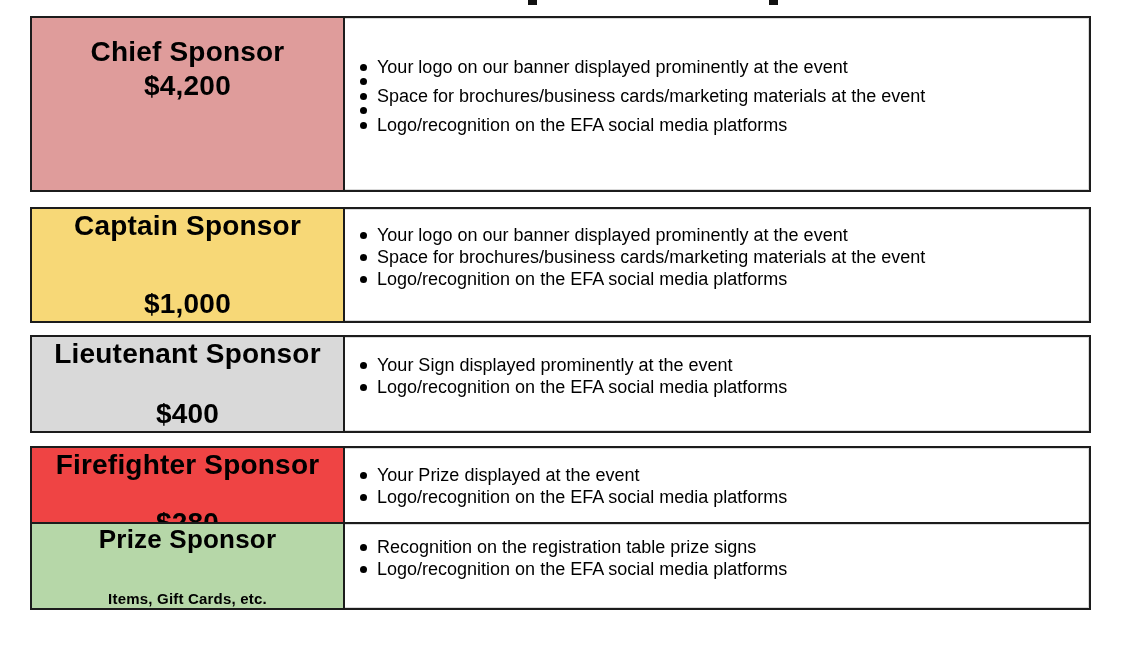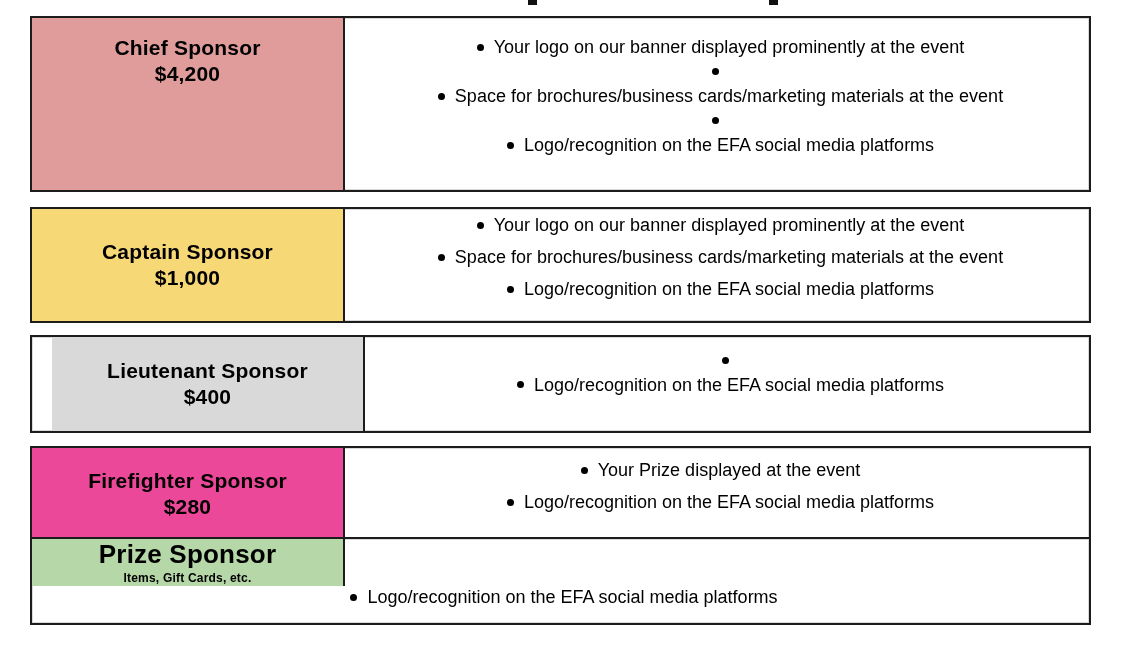--- a/index.html
+++ b/index.html
@@ -24,60 +24,58 @@
     border: 2px solid #1c1c1c;
     box-sizing: border-box;
     display: flex;
     background: #ffffff;
     box-shadow: inset 0 0 0 1px rgba(0,0,0,0.15);
   }
   .row-0 { top: 16px;  height: 176px; }
   .row-1 { top: 207px; height: 116px; }
   .row-2 { top: 335px; height: 98px;  }
   .row-3 { top: 446px; height: 96px;  }
-  .row-4 { top: 537px; height: 88px; flex-direction: column;  }
+  .row-4 { top: 522px; height: 88px;  }
 
   .tier-cell {
     width: 313px;
     flex: none;
     border-right: 2px solid #1c1c1c;
     box-sizing: border-box;
     display: flex;
     flex-direction: column;
     align-items: center;
-    justify-content: center;
+    justify-content: space-between;
     text-align: center;
     padding: 0 6px;
   }
   .row-0 .tier-cell { justify-content: flex-start; padding-top: 17px; }
 
   .tier-name, .tier-price {
     font-weight: bold;
-    font-size: 21px;
+    font-size: 28px;
     line-height: 1.22;
     letter-spacing: 0.2px;
   }
   .row-4 .tier-name  { font-size: 26px; }
-  .row-4 .tier-price { font-size: 12px; line-height: 1.3; }
+  .row-4 .tier-price { font-size: 15px; line-height: 1.3; }
 
   .benefits-cell {
     flex: 1;
     min-width: 0;
     display: flex;
   }
   .benefits-list {
     list-style: none;
     margin: 0;
     padding: 0 8px 16px 15px;
     display: flex;
     flex-direction: column;
     justify-content: center;
-    gap: 10px;
     width: 100%;
-    align-items: center;
   }
   .benefit {
     display: flex;
     align-items: center;
     font-size: 18px;
     line-height: 22px;
     white-space: nowrap;
   }
   .dot {
     width: 7px; height: 7px;
@@ -139,39 +137,40 @@
         </li>
       <li class="benefit">
           <span class="dot"></span>
           <span>Logo/recognition on the EFA social media platforms</span>
         </li>
     </ul>
   </div>
 </section>
 
 <section class="tier-row row-2">
-  <div class="tier-cell" style="background-color: rgb(217, 217, 217); margin-left: 20px;">
+  <div class="tier-cell" style="background-color: rgb(217, 217, 217);">
     <div class="tier-name">Lieutenant Sponsor</div>
     <div class="tier-price">$400</div>
   </div>
   <div class="benefits-cell">
     <ul class="benefits-list">
       <li class="benefit">
           <span class="dot"></span>
+          <span>Your Sign displayed prominently at the event</span>
         </li>
       <li class="benefit">
           <span class="dot"></span>
           <span>Logo/recognition on the EFA social media platforms</span>
         </li>
     </ul>
   </div>
 </section>
 
 <section class="tier-row row-3">
-  <div class="tier-cell" style="background-color: #ec4899;">
+  <div class="tier-cell" style="background-color: #ef4444;">
     <div class="tier-name">Firefighter Sponsor</div>
     <div class="tier-price">$280</div>
   </div>
   <div class="benefits-cell">
     <ul class="benefits-list">
       <li class="benefit">
           <span class="dot"></span>
           <span>Your Prize displayed at the event</span>
         </li>
       <li class="benefit">
@@ -184,17 +183,21 @@
 
 <section class="tier-row row-4">
   <div class="tier-cell" style="background-color: rgb(182, 215, 168);">
     <div class="tier-name">Prize Sponsor</div>
     <div class="tier-price">Items, Gift Cards, etc.</div>
   </div>
   <div class="benefits-cell">
     <ul class="benefits-list">
       <li class="benefit">
           <span class="dot"></span>
+          <span>Recognition on the registration table prize signs</span>
+        </li>
+      <li class="benefit">
+          <span class="dot"></span>
           <span>Logo/recognition on the EFA social media platforms</span>
         </li>
     </ul>
   </div>
 </section>
 
 </body></html>

